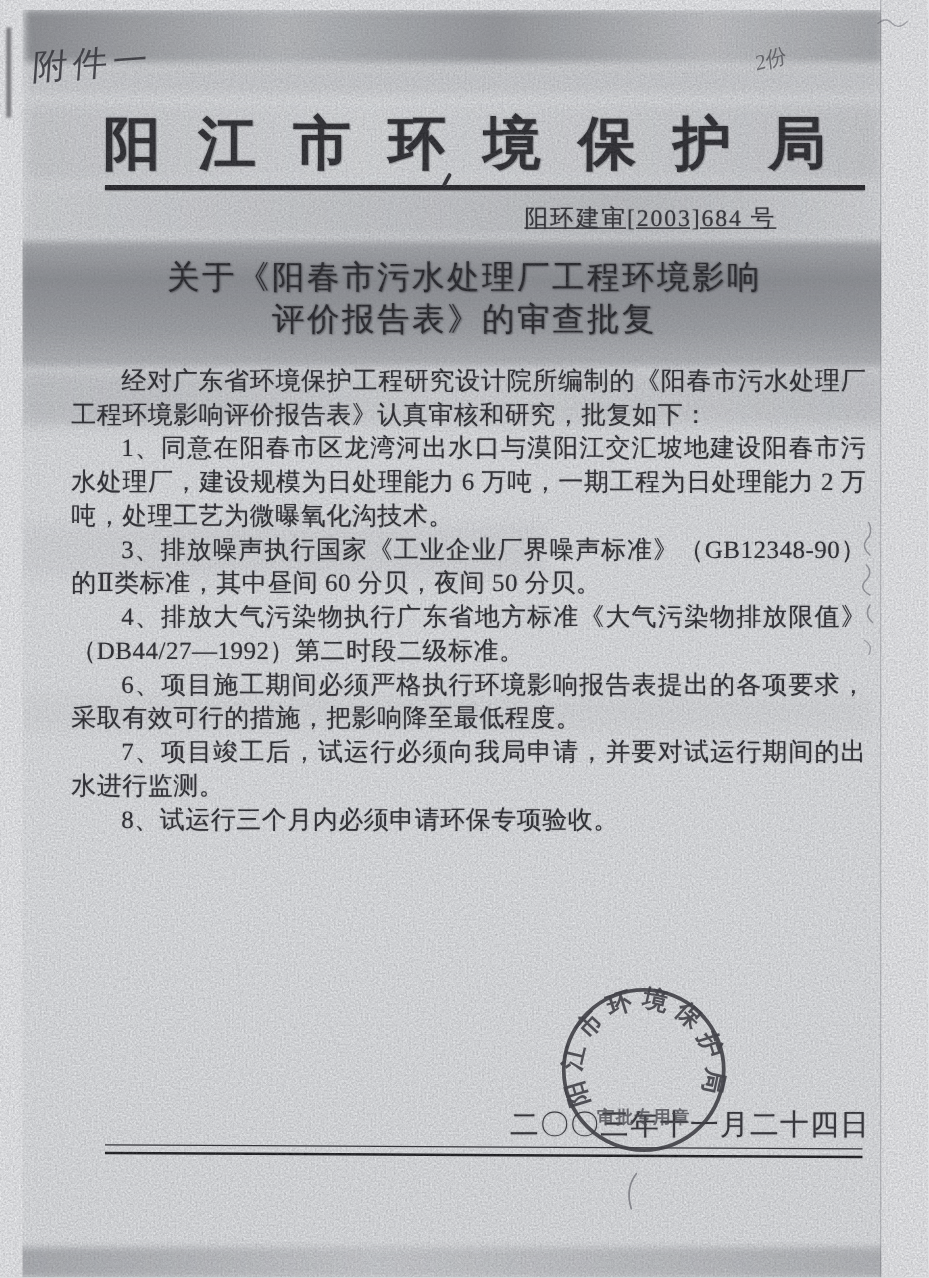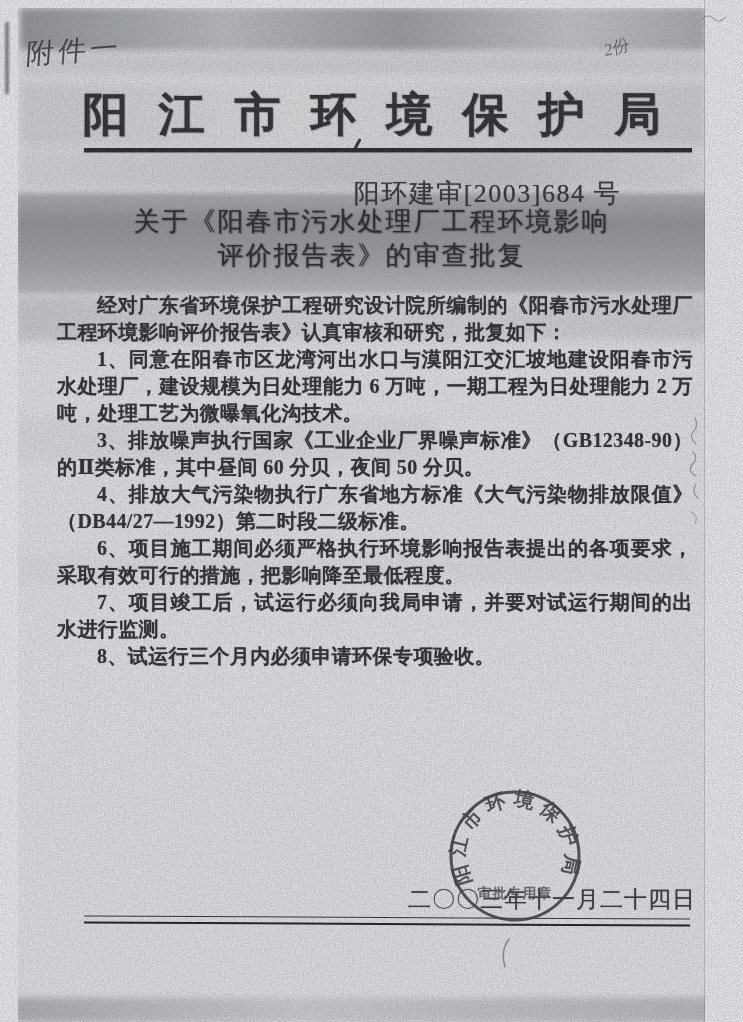--- a/index.html
+++ b/index.html
@@ -45,31 +45,30 @@
     position:absolute;left:0;top:84px;width:100%;
     text-align:center;font-size:46px;font-weight:600;
     letter-spacing:30px;text-indent:30px;color:#232327;
     text-shadow:0 0 1.5px rgba(25,25,30,.65), 1px 1px 0 rgba(60,60,65,.25);
     white-space:nowrap;
   }
   .header-rule{position:absolute;left:84px;top:148px;width:608px;height:4px;background:#1d1d21;
     box-shadow:0 1px 1px rgba(20,20,25,.5);}
   .header-rule-tick{position:absolute;left:356px;top:138px;width:3px;height:12px;background:#2a2a2f;
     transform:rotate(28deg);border-radius:2px;}
-  .doc-number{position:absolute;right:122px;top:176px;font-size:26px;letter-spacing:1.5px;color:#2a2a2f;
-    text-shadow:0 0 1px rgba(25,25,30,.6);}
+  .doc-number{position:absolute;right:122px;top:162px;font-size:19px;letter-spacing:1.5px;color:#2a2a2f;
+    text-shadow:0 0 1px rgba(25,25,30,.6);text-decoration:underline;}
   .subject{position:absolute;left:0;top:205px;width:100%;text-align:center;font-weight:400;
     font-size:26px;line-height:34px;letter-spacing:2px;color:#1c1c20;
     text-shadow:0 0 2px rgba(15,15,20,.55), 1px 1px 1px rgba(40,40,46,.35);}
   .body-text{
     position:absolute;left:57px;top:292px;width:636px;
     font-size:20px;line-height:27px;letter-spacing:.4px;
     text-align:justify;color:#232328;
     text-shadow:0 0 1px rgba(25,25,30,.55);
-    font-weight:bold;
   }
   .body-text p{margin:0;text-indent:2em;}
   .date-line{position:absolute;left:408px;top:884px;font-size:23px;letter-spacing:1px;color:#2a2a2f;
     text-shadow:0 0 1px rgba(25,25,30,.55);white-space:nowrap;}
   .footer-rule{position:absolute;left:84px;top:917px;width:606px;height:5px;
     border-top:1.5px solid #26262b;border-bottom:2.5px solid #121215;transform:rotate(.3deg);}
   .seal{position:absolute;left:445px;top:786px;width:140px;height:140px;z-index:3;filter:blur(.4px);}
   .scribble{position:absolute;z-index:2;}
   .scribble-margin{right:34px;top:412px;}
   .scribble-corner{right:14px;top:10px;}

